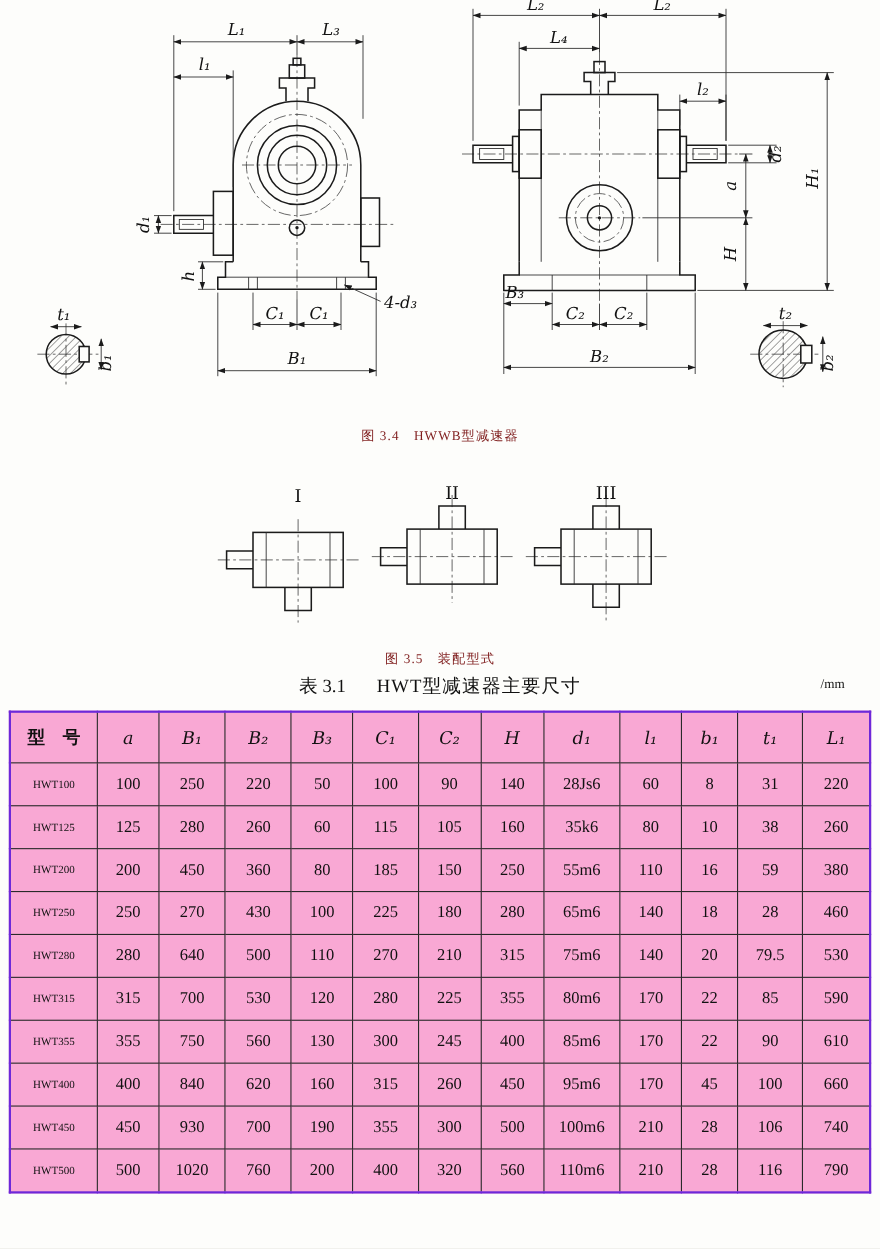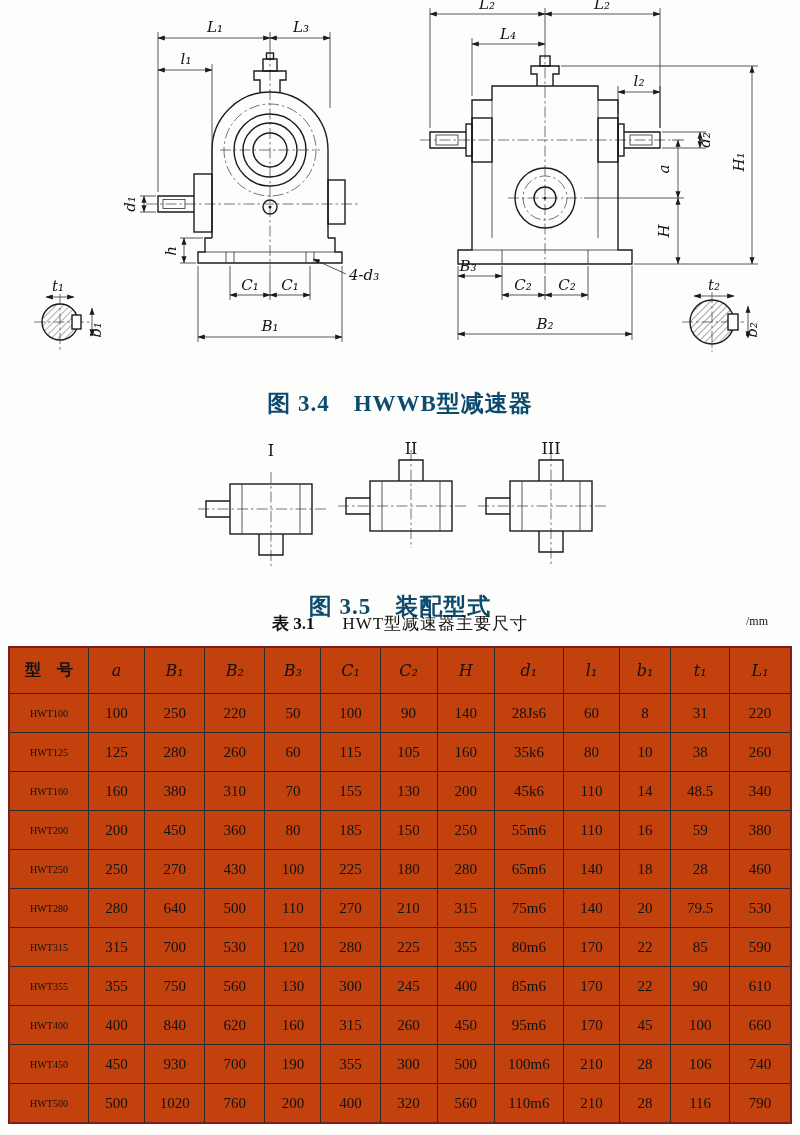--- a/index.html
+++ b/index.html
@@ -6,32 +6,32 @@
   .page {
     position:relative; width:800px; height:1135px; margin:0 auto;
     background:#fdfdfb; overflow:hidden;
     font-family:"Liberation Serif","DejaVu Serif",serif; color:#111;
   }
   svg.fig { position:absolute; left:0; }
   svg.fig34 { top:0; }
   svg.fig35 { top:436px; }
   .caption {
     position:absolute; left:0; width:100%; text-align:center;
-    font-weight:bold; font-size:23px; letter-spacing:1px; color:#0c4a6e;
+    font-weight:normal; font-size:12px; letter-spacing:1px; color:#7f1d1d;
   }
   .cap34 { top:388px; }
   .cap35 { top:591px; }
   .table-title { position:absolute; top:612px; left:0; width:100%; text-align:center; font-size:17px; }
-  .t-label { font-weight:bold; margin-right:28px; }
+  .t-label { font-weight:normal; margin-right:28px; }
   .t-main  { font-weight:normal; letter-spacing:1px; }
   .t-unit  { position:absolute; right:32px; top:2px; font-weight:normal; font-size:12px; letter-spacing:0; }
   table.dims {
     position:absolute; top:646px; left:8px; width:784px;
     border-collapse:collapse; table-layout:fixed;
-    border:2px solid #7f1d1d; background:#c2410c;
+    border:2px solid #6d28d9; background:#f9a8d4;
   }
   table.dims th, table.dims td {
     border:1px solid #2a2a2a; text-align:center; vertical-align:middle;
     font-family:"Liberation Serif","DejaVu Serif",serif; font-size:15px; color:#111;
     padding:0; overflow:hidden;
   }
   table.dims th { height:45px; font-size:16px; font-weight:bold; }
   table.dims th.sym { font-style:italic; font-weight:normal; font-family:"DejaVu Serif",serif; }
   table.dims td { height:38px; }
   table.dims td.model { font-size:10px; }
@@ -319,35 +319,20 @@
           <td>115</td>
           <td>105</td>
           <td>160</td>
           <td>35k6</td>
           <td>80</td>
           <td>10</td>
           <td>38</td>
           <td>260</td>
         </tr>
         <tr>
-          <td class="model">HWT160</td>
-          <td>160</td>
-          <td>380</td>
-          <td>310</td>
-          <td>70</td>
-          <td>155</td>
-          <td>130</td>
-          <td>200</td>
-          <td>45k6</td>
-          <td>110</td>
-          <td>14</td>
-          <td>48.5</td>
-          <td>340</td>
-        </tr>
-        <tr>
           <td class="model">HWT200</td>
           <td>200</td>
           <td>450</td>
           <td>360</td>
           <td>80</td>
           <td>185</td>
           <td>150</td>
           <td>250</td>
           <td>55m6</td>
           <td>110</td>

